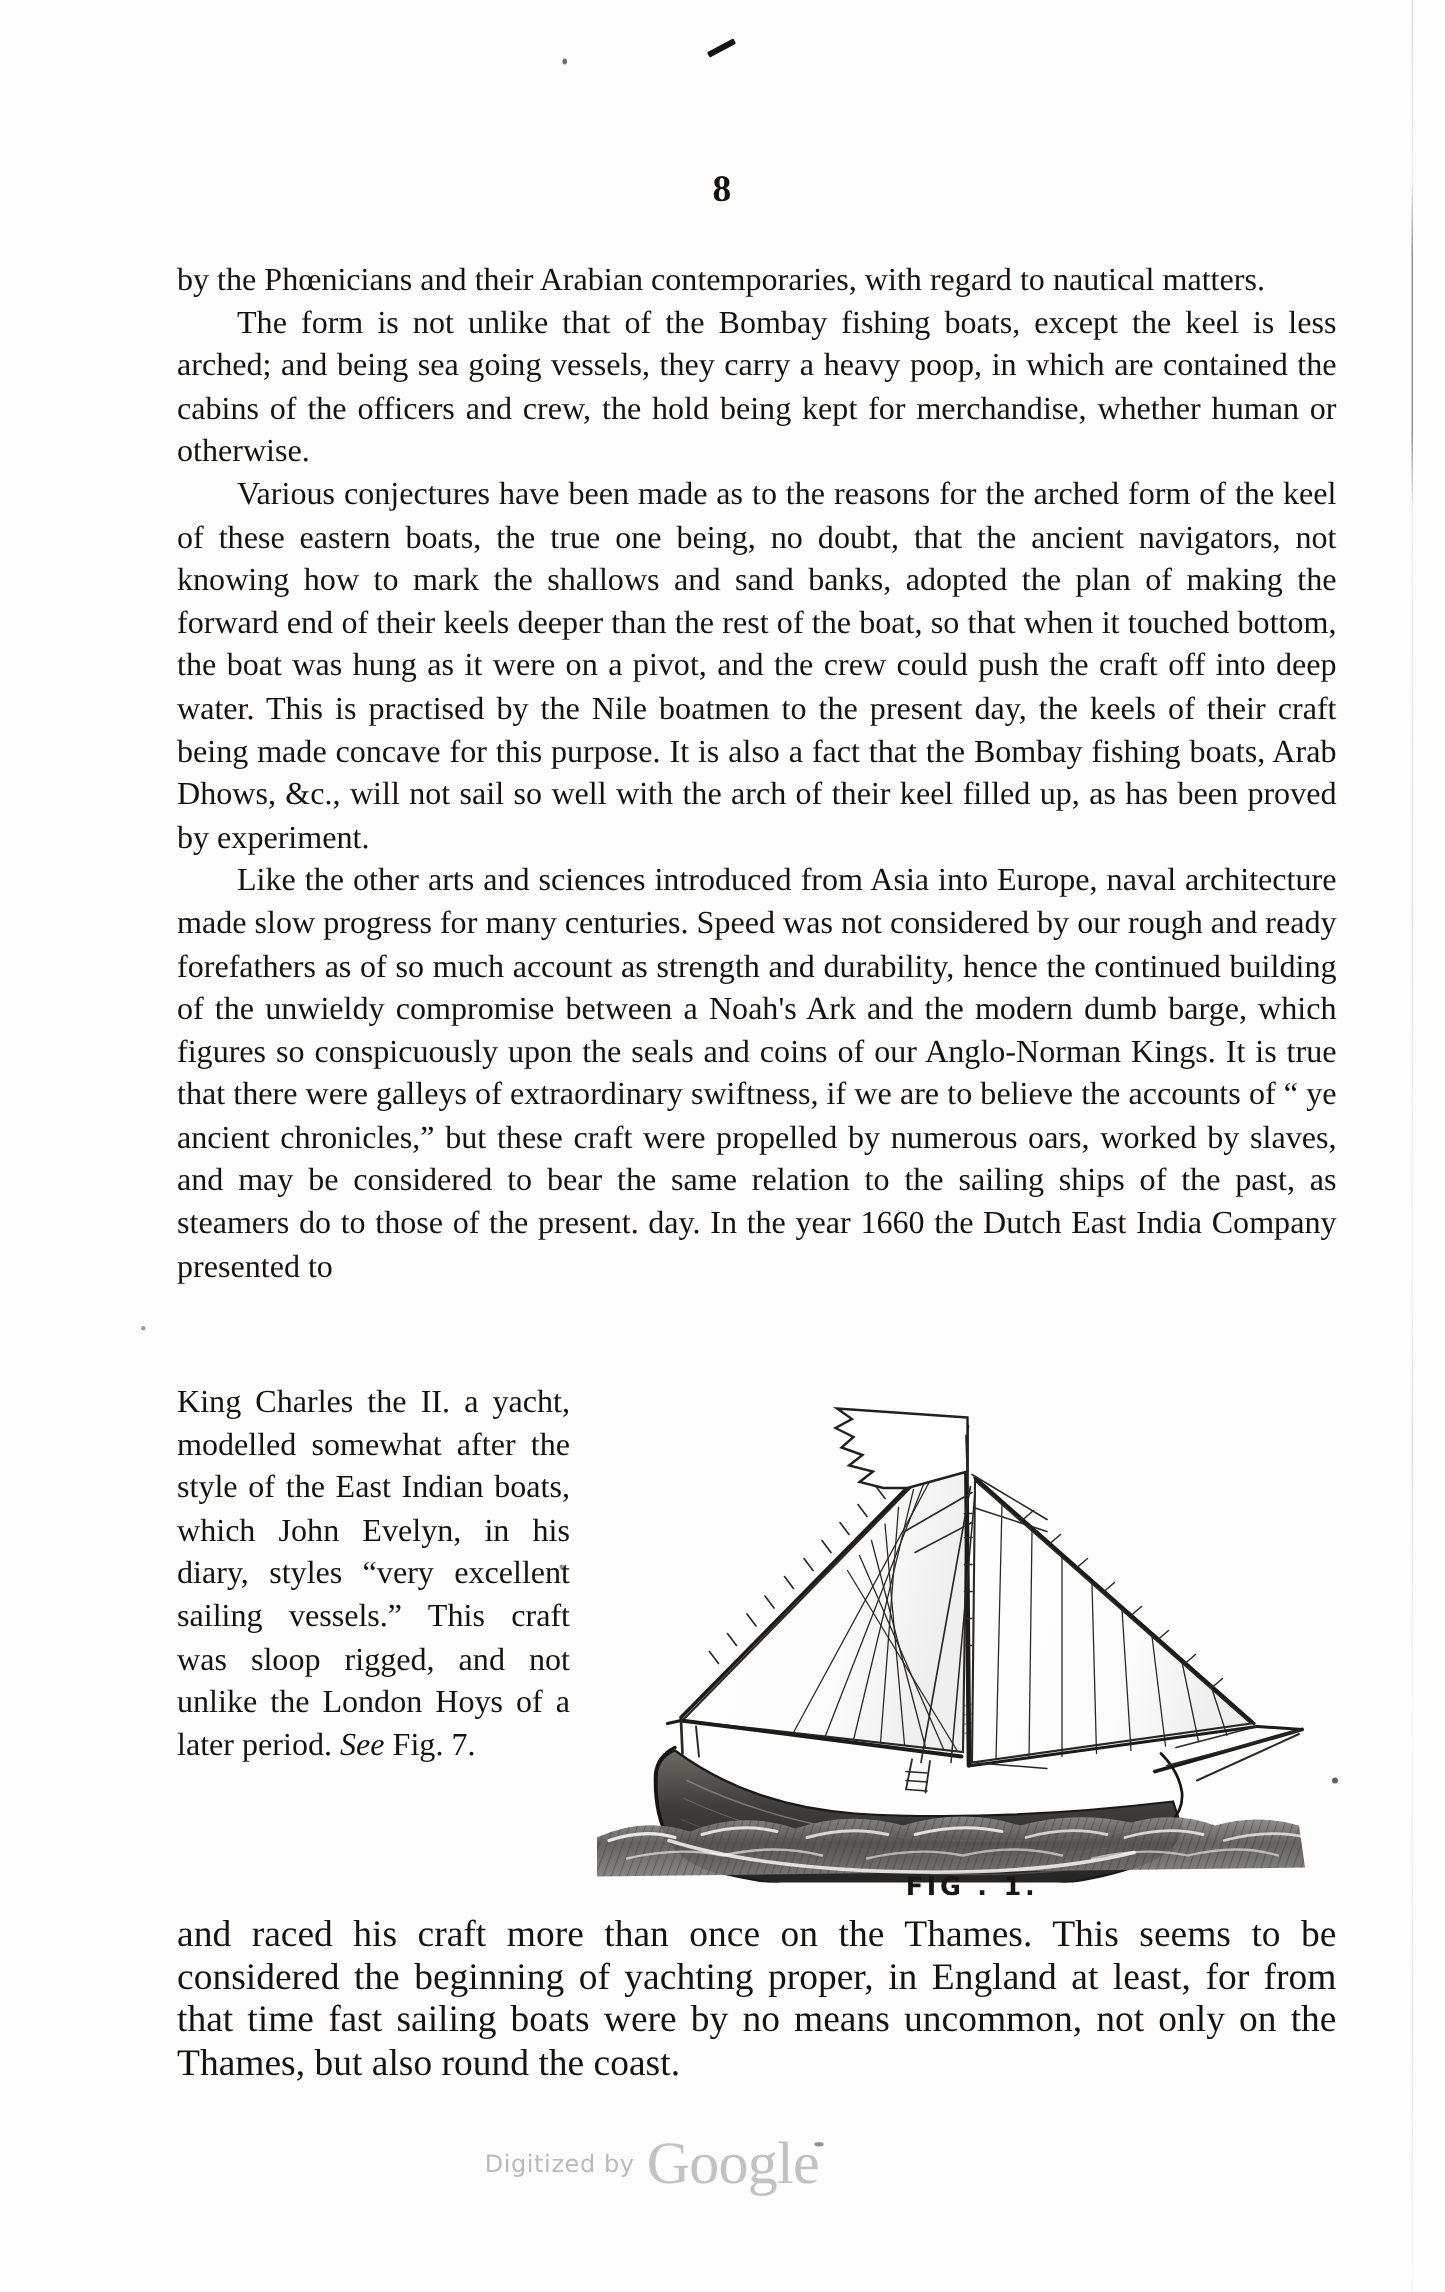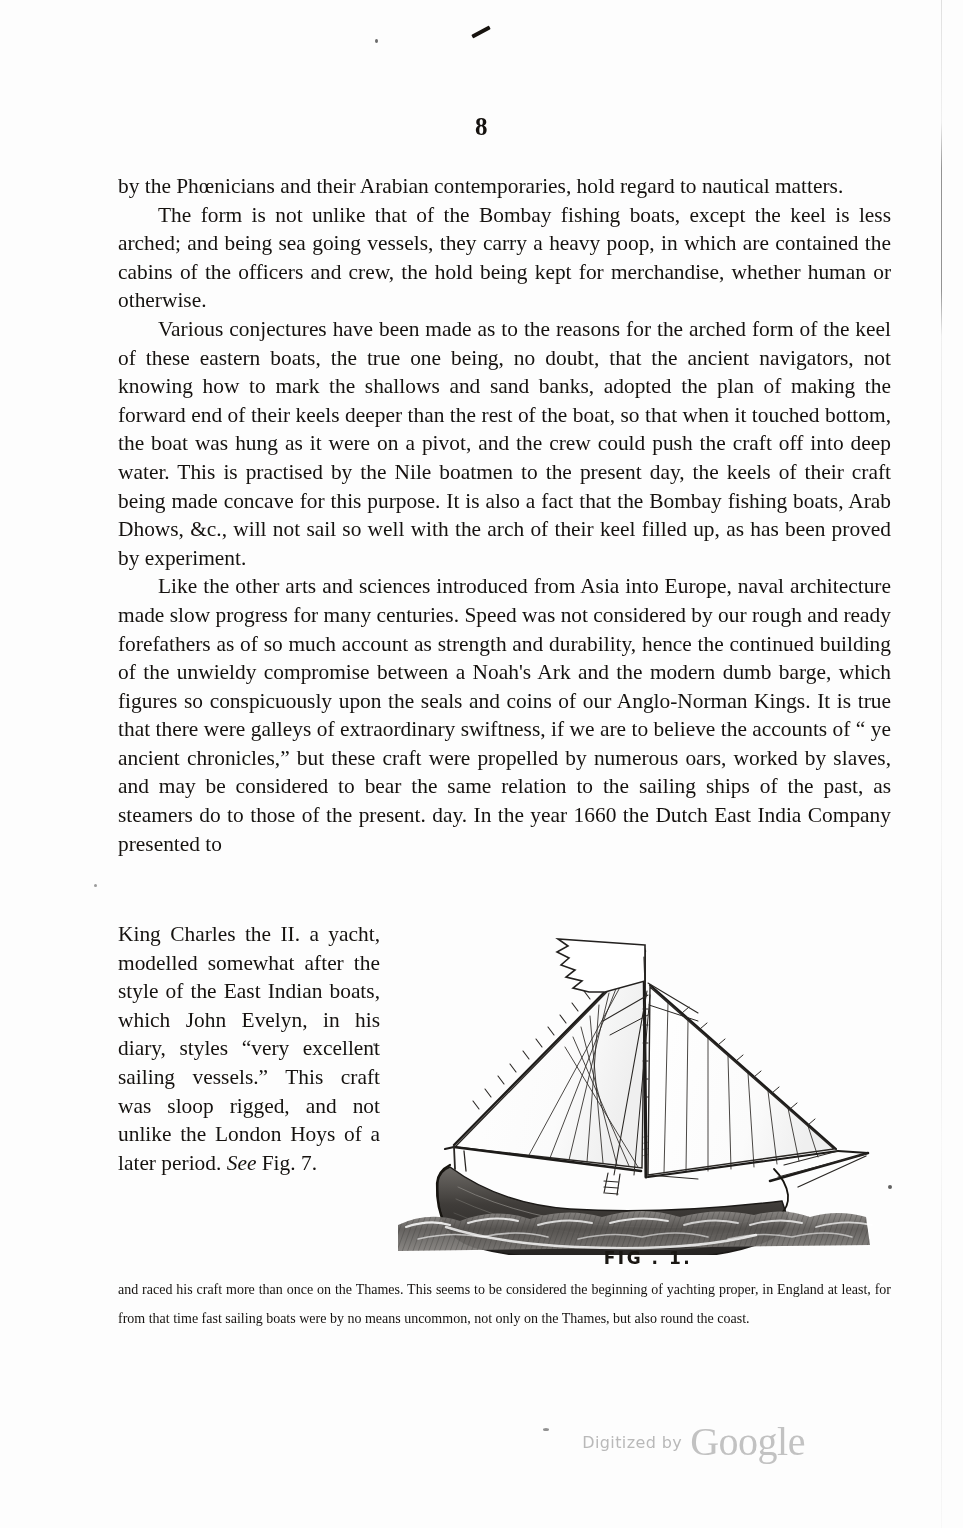--- a/index.html
+++ b/index.html
@@ -99,21 +99,21 @@
   }
   .narrow-col p { margin: 0; text-indent: 0; }
   .narrow-col p.indented { text-indent: 26px; }
   .ital { font-style: italic; margin-top: 32px; }
 
   .tail-text {
     position: absolute;
     left: 118px;
     top: 1276px;
     width: 773px;
-    font-size: 14px;
+    font-size: 25px;
     line-height: 28.6px;
     text-align: justify;
   }
   .tail-text p { margin: 0; text-indent: 0; }
 
   
   .figure {
     position: absolute;
     left: 398px;
     top: 925px;
@@ -133,22 +133,23 @@
     letter-spacing: 2.5px;
     color: #1a1713;
   }
 
   
   .watermark {
     position: absolute;
     left: 0;
     top: 1418px;
     width: 805px;
-    text-align: right;
+    text-align: center;
     white-space: nowrap;
+    padding-left: 32px;
   }
   .wm-small {
     font-family: "DejaVu Sans", "Liberation Sans", sans-serif;
     font-size: 16px;
     color: #b9b9b9;
     letter-spacing: .4px;
     vertical-align: 7px;
   }
   .wm-logo {
     font-family: "Liberation Serif", "DejaVu Serif", serif;
@@ -168,21 +169,21 @@
   <div class="speck speck-top-dot"></div>
   <div class="speck speck-left-dot"></div>
   <div class="speck speck-right-dot"></div>
   <div class="speck speck-mid-dot"></div>
   <div class="speck speck-fig-dot"></div>
   <div class="speck speck-bottom-dot"></div>
 
   <div class="folio">8</div>
 
   <div class="textblock">
-    <p class="noindent">by the Phœnicians and their Arabian contemporaries, hold regard to nautical matters.</p>
+    <p class="noindent">by the Phœnicians and their Arabian contemporaries, with regard to nautical matters.</p>
     <p>The form is not unlike that of the Bombay fishing boats, except the keel is less arched; and being sea going vessels, they carry a heavy poop, in which are contained the cabins of the officers and crew, the hold being kept for merchandise, whether human or otherwise.</p>
     <p>Various conjectures have been made as to the reasons for the arched form of the keel of these eastern boats, the true one being, no doubt, that the ancient navigators, not knowing how to mark the shallows and sand banks, adopted the plan of making the forward end of their keels deeper than the rest of the boat, so that when it touched bottom, the boat was hung as it were on a pivot, and the crew could push the craft off into deep water.  This is practised by the Nile boatmen to the present day, the keels of their craft being made concave for this purpose.  It is also a fact that the Bombay fishing boats, Arab Dhows, &amp;c., will not sail so well with the arch of their keel filled up, as has been proved by experiment.</p>
     <p>Like the other arts and sciences introduced from Asia into Europe, naval architecture made slow progress for many centuries.  Speed was not considered by our rough and ready forefathers as of so much account as strength and durability, hence the continued building of the unwieldy compromise between a Noah's Ark and the modern dumb barge, which figures so conspicuously upon the seals and coins of our Anglo-Norman Kings.  It is true that there were galleys of extraordinary swiftness, if we are to believe the accounts of “ ye ancient chronicles,” but these craft were propelled by numerous oars, worked by slaves, and may be considered to bear the same relation to the sailing ships of the past, as steamers do to those of the present. day.  In the year 1660 the Dutch East India Company presented to</p>
   </div>
 
   <div class="narrow-col">
     <p><span>King Charles the II. a yacht, modelled somewhat after the style of the East Indian boats, which John Evelyn, in his diary, styles “very excellent sailing vessels.”  This craft was sloop rigged, and not unlike the London Hoys of a later period. </span><span class="ital">See</span><span> Fig. 7.</span></p>
   </div>
 
   <div class="figure">

